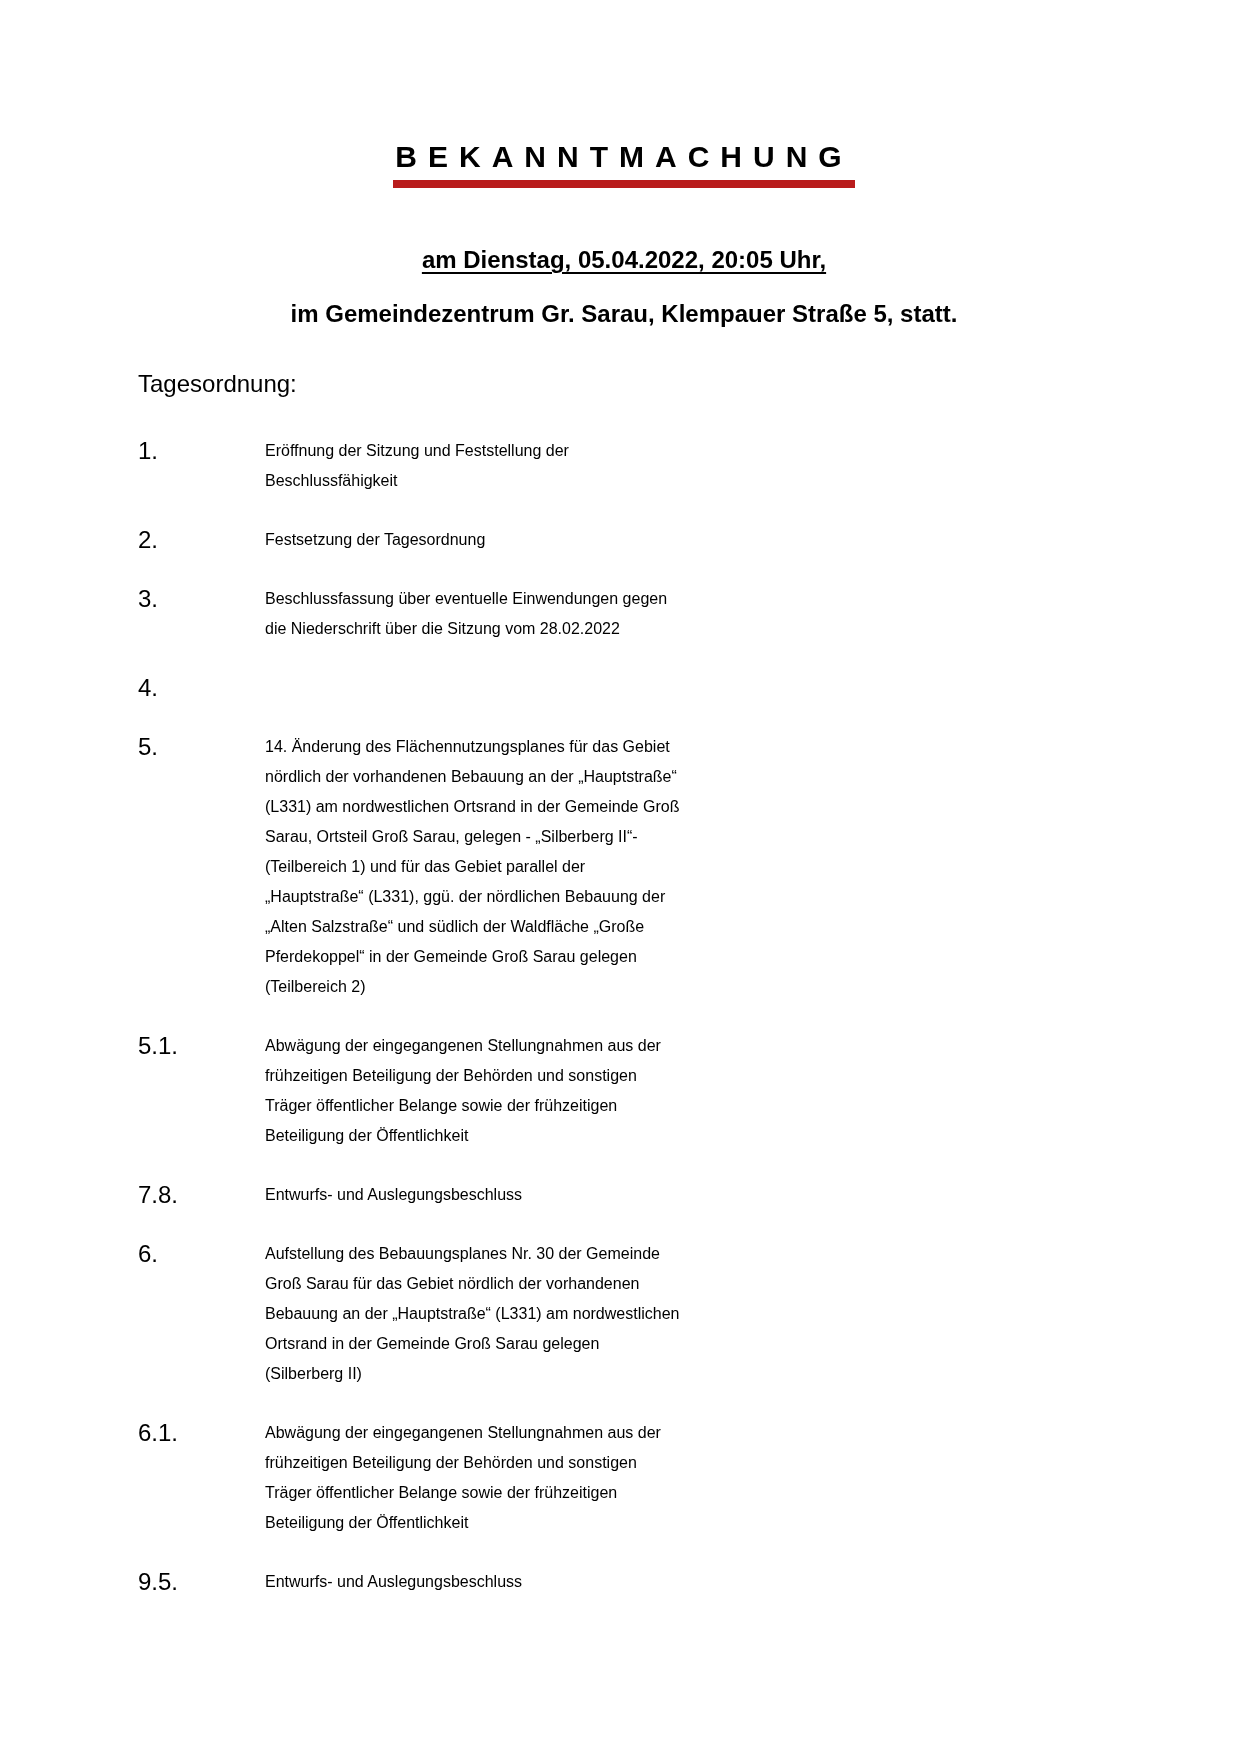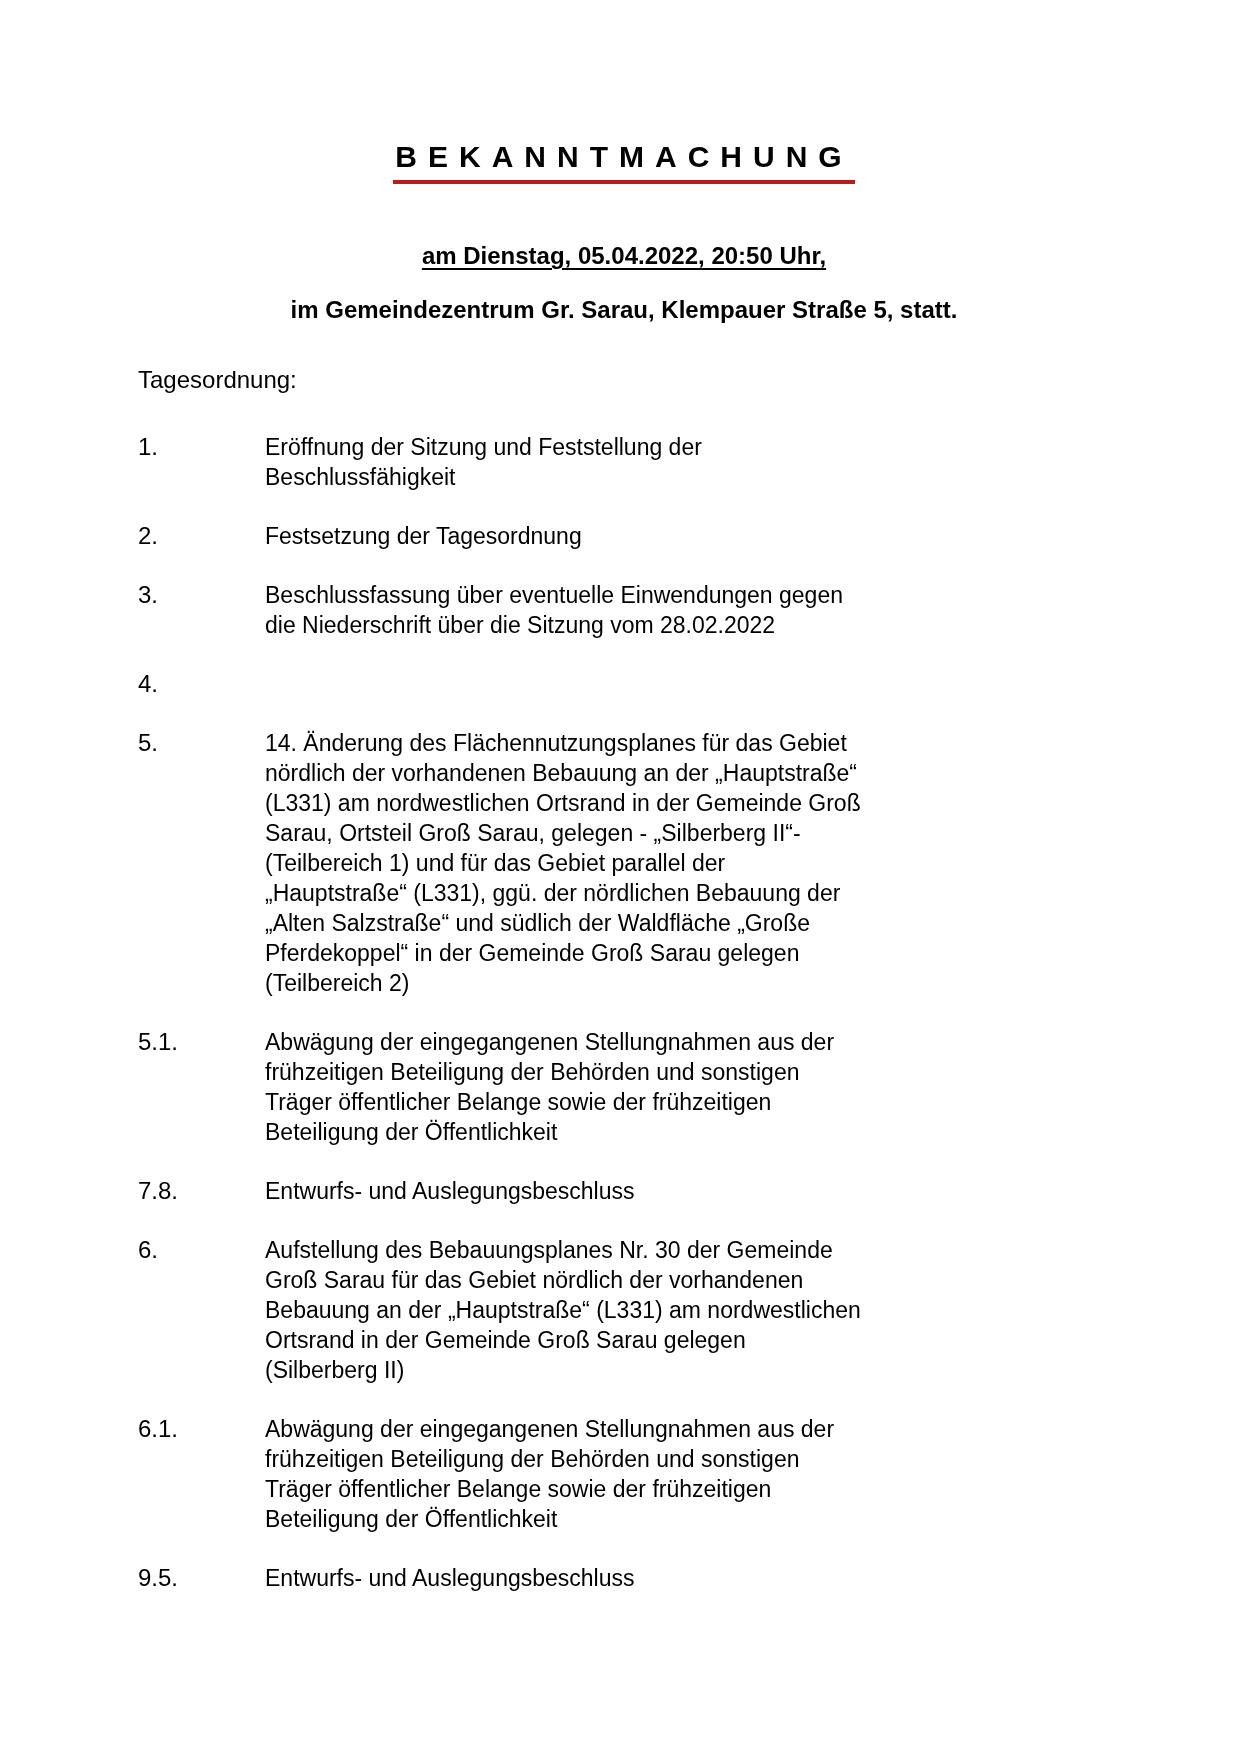--- a/index.html
+++ b/index.html
@@ -23,21 +23,21 @@
   }
   .title-wrap {
     text-align: center;
     margin: 0 0 58px 0;
   }
   .doc-title {
     display: inline-block;
     font-size: 30px;
     font-weight: bold;
     letter-spacing: 11px;
-    border-bottom: 4px solid #b91c1c;
+    border-bottom: 8px solid #b91c1c;
     padding: 0 2px 6px 2px;
     white-space: nowrap;
   }
   .intro p {
     text-align: center;
     font-size: 24px;
     font-weight: bold;
     line-height: 28px;
     margin: 0 0 26px 0;
   }
@@ -58,36 +58,36 @@
     align-items: flex-start;
     margin: 0 0 29px 0;
   }
   .agenda-num {
     flex: 0 0 127px;
     font-size: 24px;
     line-height: 30px;
   }
   .agenda-text {
     flex: 1 1 auto;
-    font-size: 23px;
+    font-size: 16px;
     line-height: 30px;
     white-space: pre-line;
   }
 </style>
 </head>
 <body>
 
 <div class="page">
 
   <div class="title-wrap">
     <span class="doc-title">BEKANNTMACHUNG</span>
   </div>
 
   <div class="intro">
-    <p class="underlined"><span>am Dienstag, 05.04.2022, 20:50 Uhr,</span></p>
+    <p class="underlined"><span>am Dienstag, 05.04.2022, 20:05 Uhr,</span></p>
     <p>im Gemeindezentrum Gr. Sarau, Klempauer Straße 5, statt.</p>
   </div>
 
   <div class="agenda-heading">Tagesordnung:</div>
 
   <div class="agenda">
 
     <div class="agenda-row">
       <span class="agenda-num">1.</span>
       <span class="agenda-text">Eröffnung der Sitzung und Feststellung der

